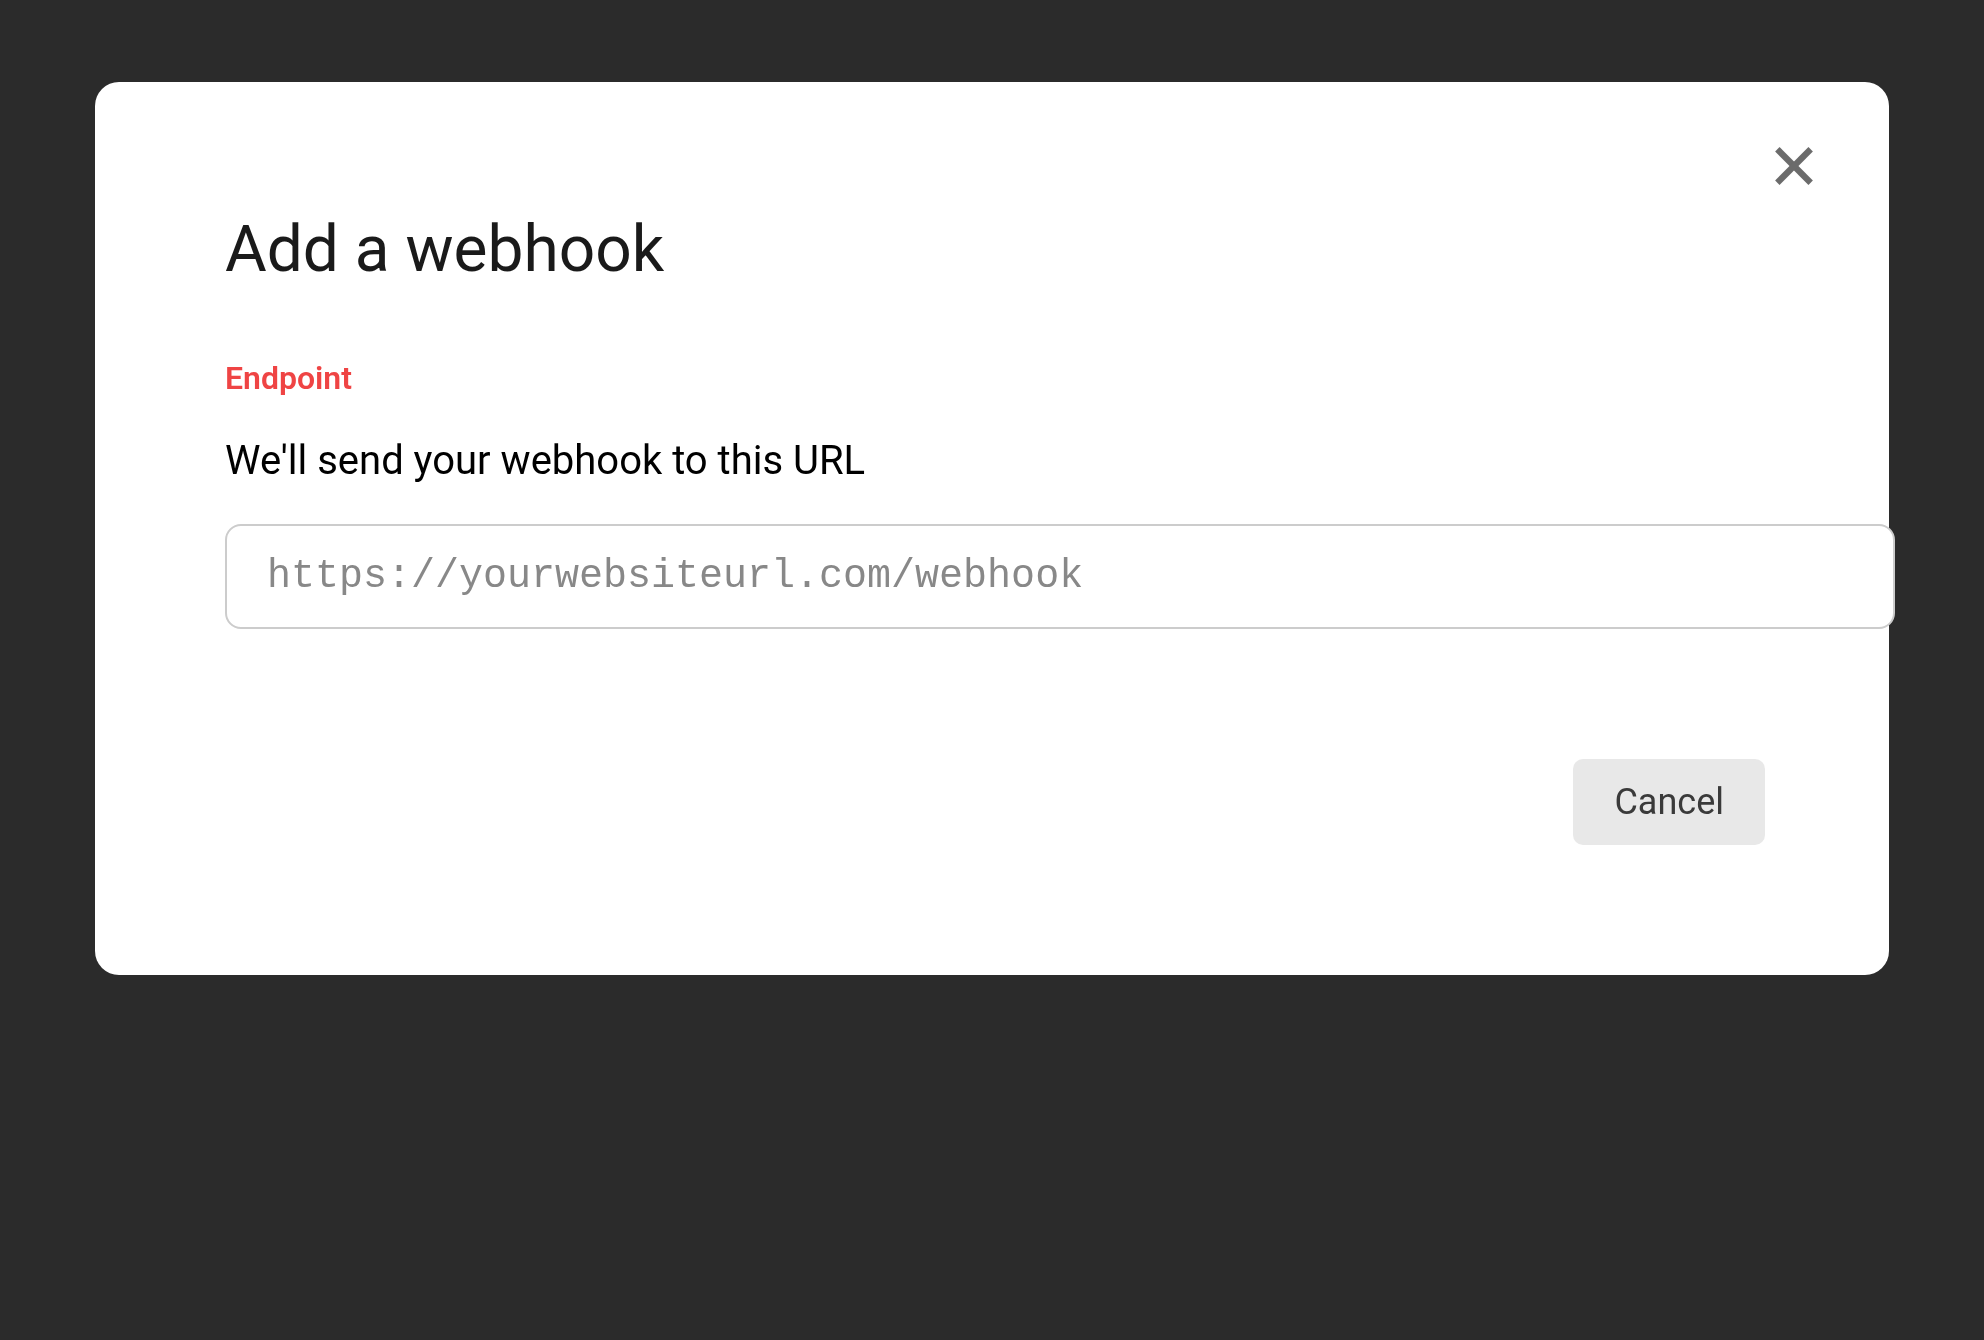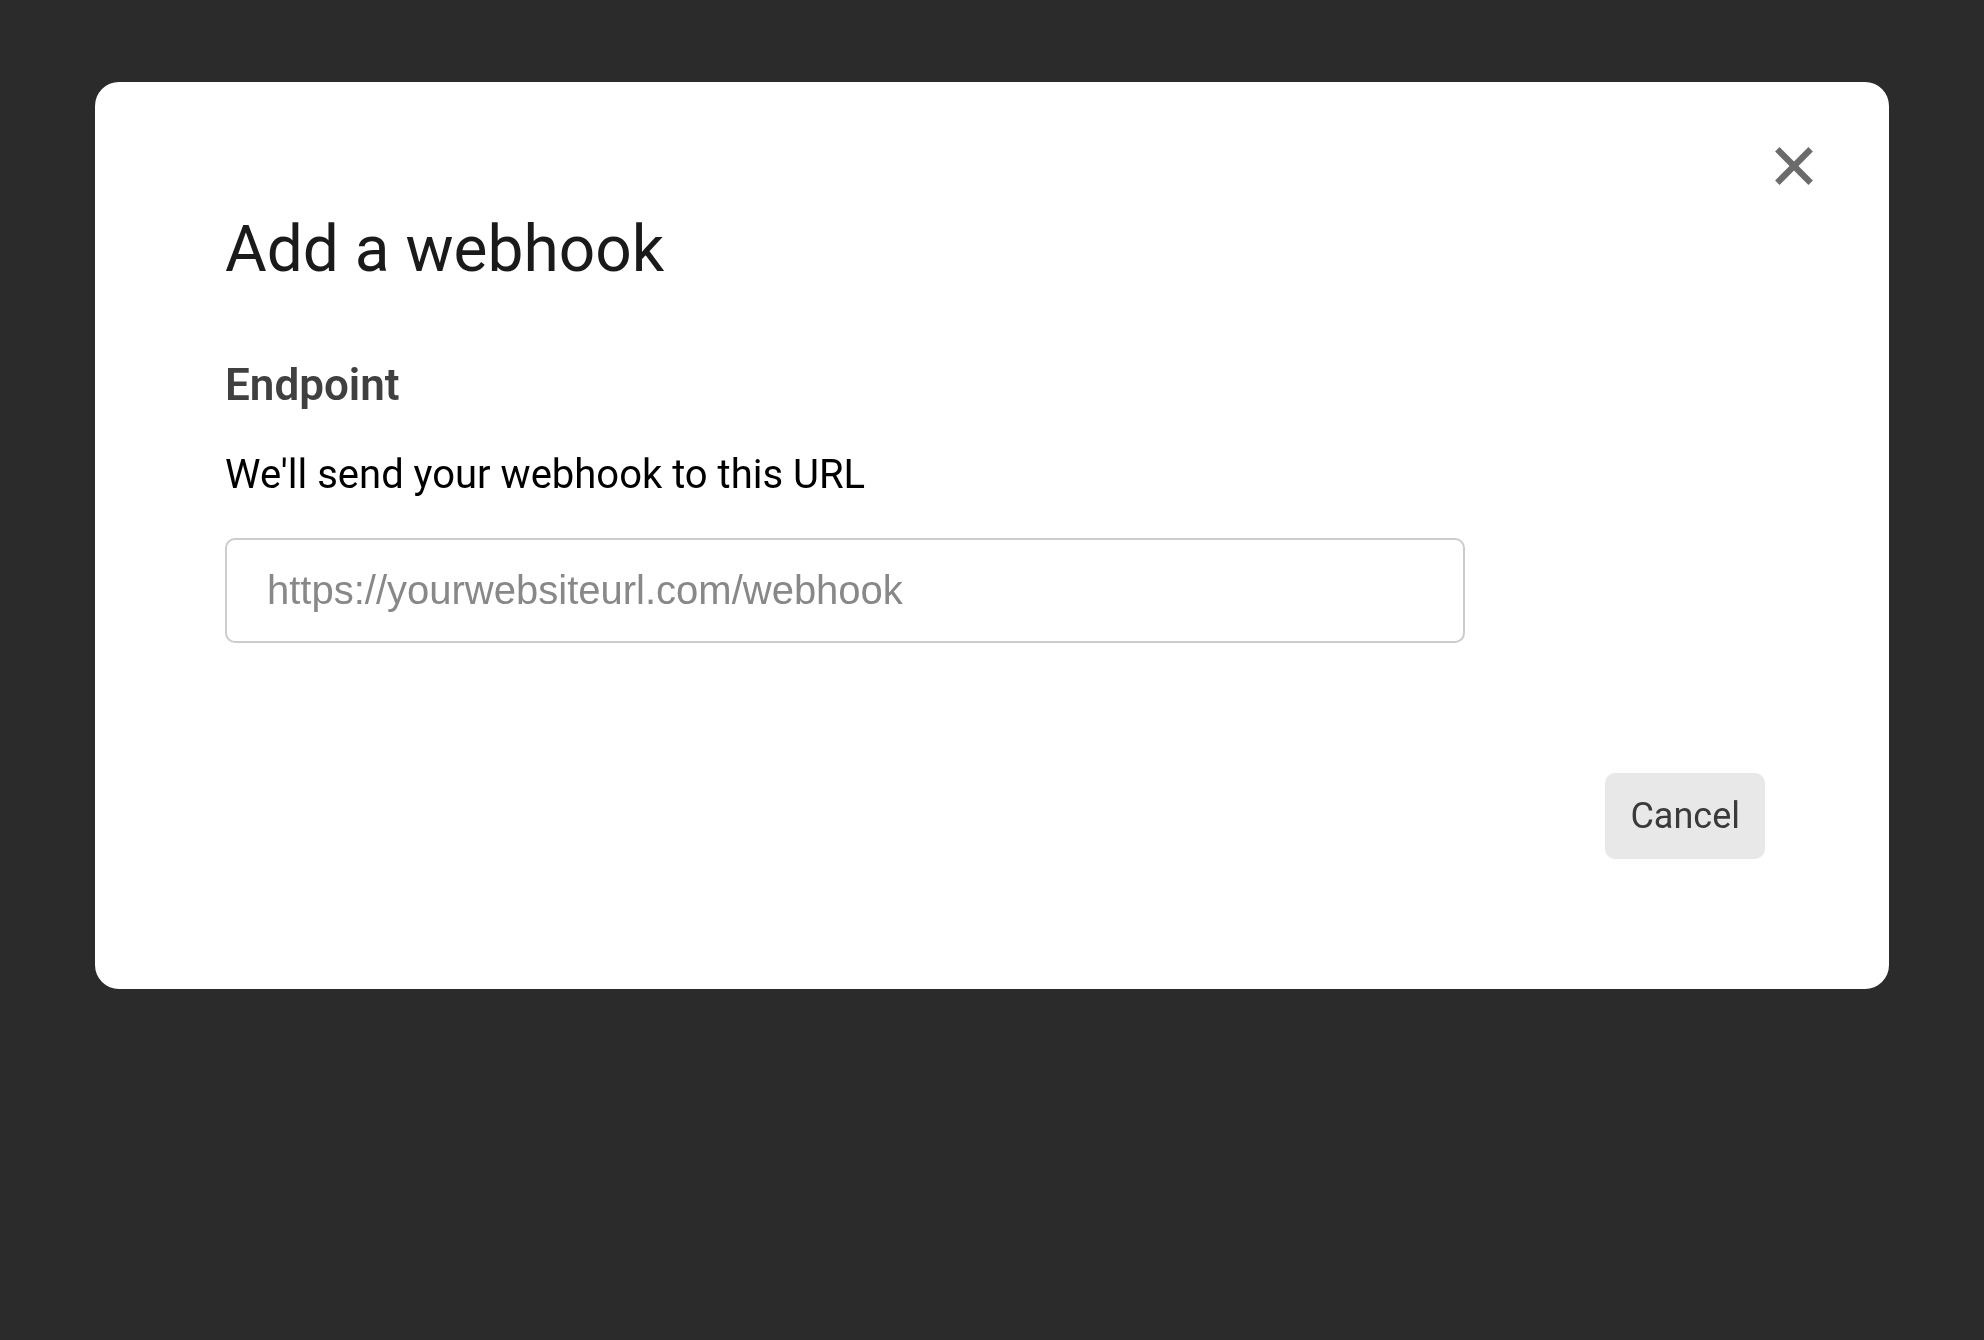--- a/index.html
+++ b/index.html
@@ -51,60 +51,60 @@
     }
     
     .modal-title {
       font-size: 64px;
       font-weight: 400;
       color: #1a1a1a;
       margin-bottom: 72px;
     }
     
     .section-label {
-      font-size: 44px;
+      font-size: 32px;
       font-weight: 600;
-      color: #404040;
+      color: #ef4444;
       margin-bottom: 40px;
     }
     
     .section-description {
       font-size: 40px;
       font-weight: 400;
       color: #000000;
       margin-bottom: 40px;
     }
     
     .url-input {
-      width: 1240px;
+      width: 1670px;
       height: 105px;
       border: 2px solid #cccccc;
-      border-radius: 10px;
+      border-radius: 16px;
       font-size: 40px;
       padding: 0 40px;
       color: #1a1a1a;
       outline: none;
-      font-family: Liberation Sans, sans-serif;
+      font-family: Liberation Mono, monospace;
     }
     
     .url-input::placeholder {
       color: #888888;
     }
     
     .button-row {
       display: flex;
       justify-content: flex-end;
       gap: 32px;
       margin-top: 130px;
       width: 1540px;
     }
     
     .btn {
       height: 86px;
-      padding: 0 25px;
+      padding: 0 41px;
       border-radius: 10px;
       font-size: 36px;
       font-weight: 400;
       cursor: pointer;
       border: none;
       font-family: inherit;
       display: flex;
       align-items: center;
       justify-content: center;
     }

